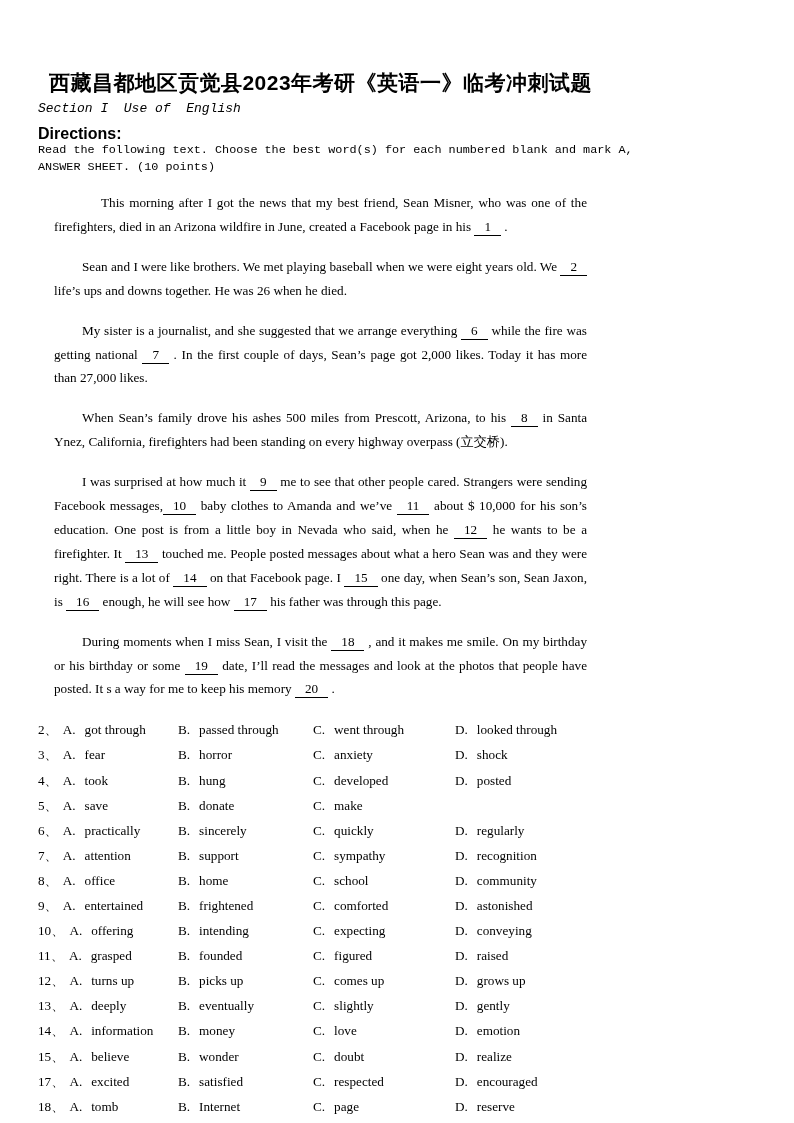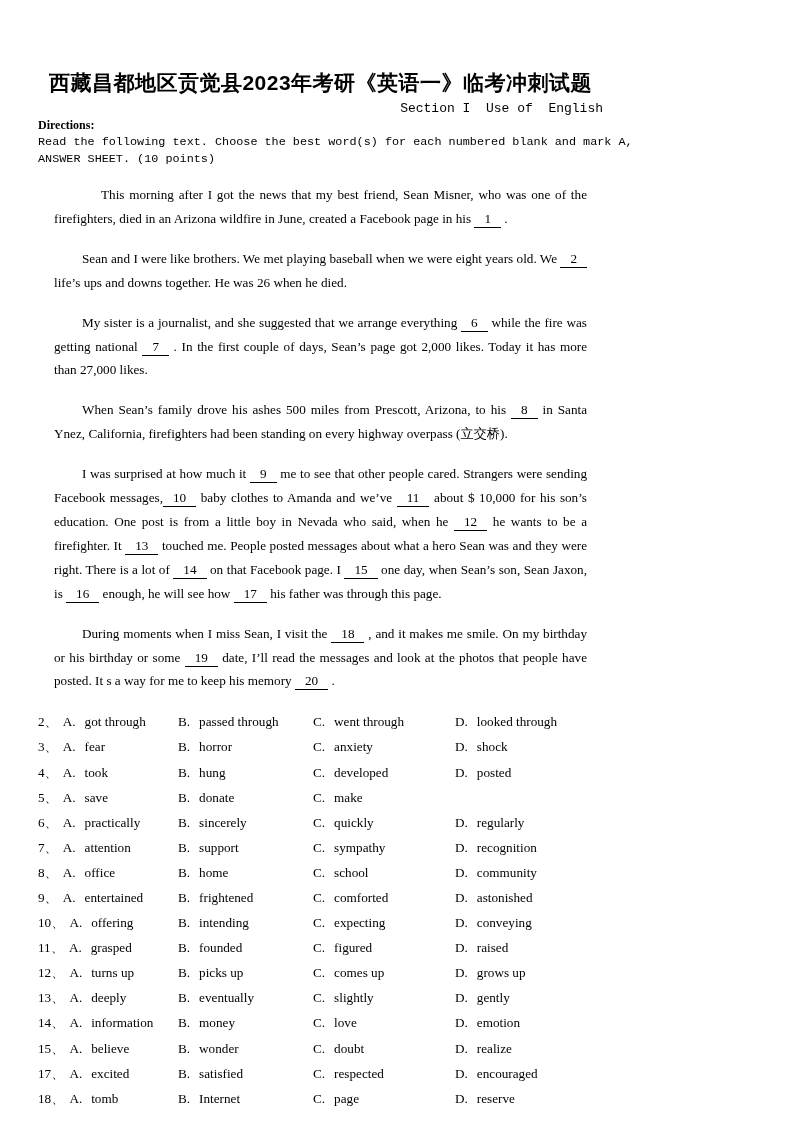--- a/index.html
+++ b/index.html
@@ -18,30 +18,31 @@
     font-weight: bold;
     font-size: 21px;
     line-height: 26px;
     text-align: center;
     letter-spacing: 0.5px;
   }
   .section-heading {
     font-family: "Liberation Mono", monospace;
     font-size: 13px;
     line-height: 17px;
-    text-align: right;
+    text-align: left;
     white-space: pre;
     margin-top: 4px;
+    font-style: italic;
   }
   .directions-label {
-    font-family: Liberation Serif, serif;
+    font-family: Liberation Sans, sans-serif;
     font-weight: bold;
-    font-size: 12px;
+    font-size: 16px;
     line-height: 17px;
-    margin-top: 0;
+    margin-top: 8px;
   }
   .directions-line {
     font-family: "Liberation Mono", monospace;
     font-size: 11.8px;
     line-height: 16.5px;
     white-space: pre;
   }
   .passage p {
     margin: 16px;
     font-family: "Liberation Serif", serif;

